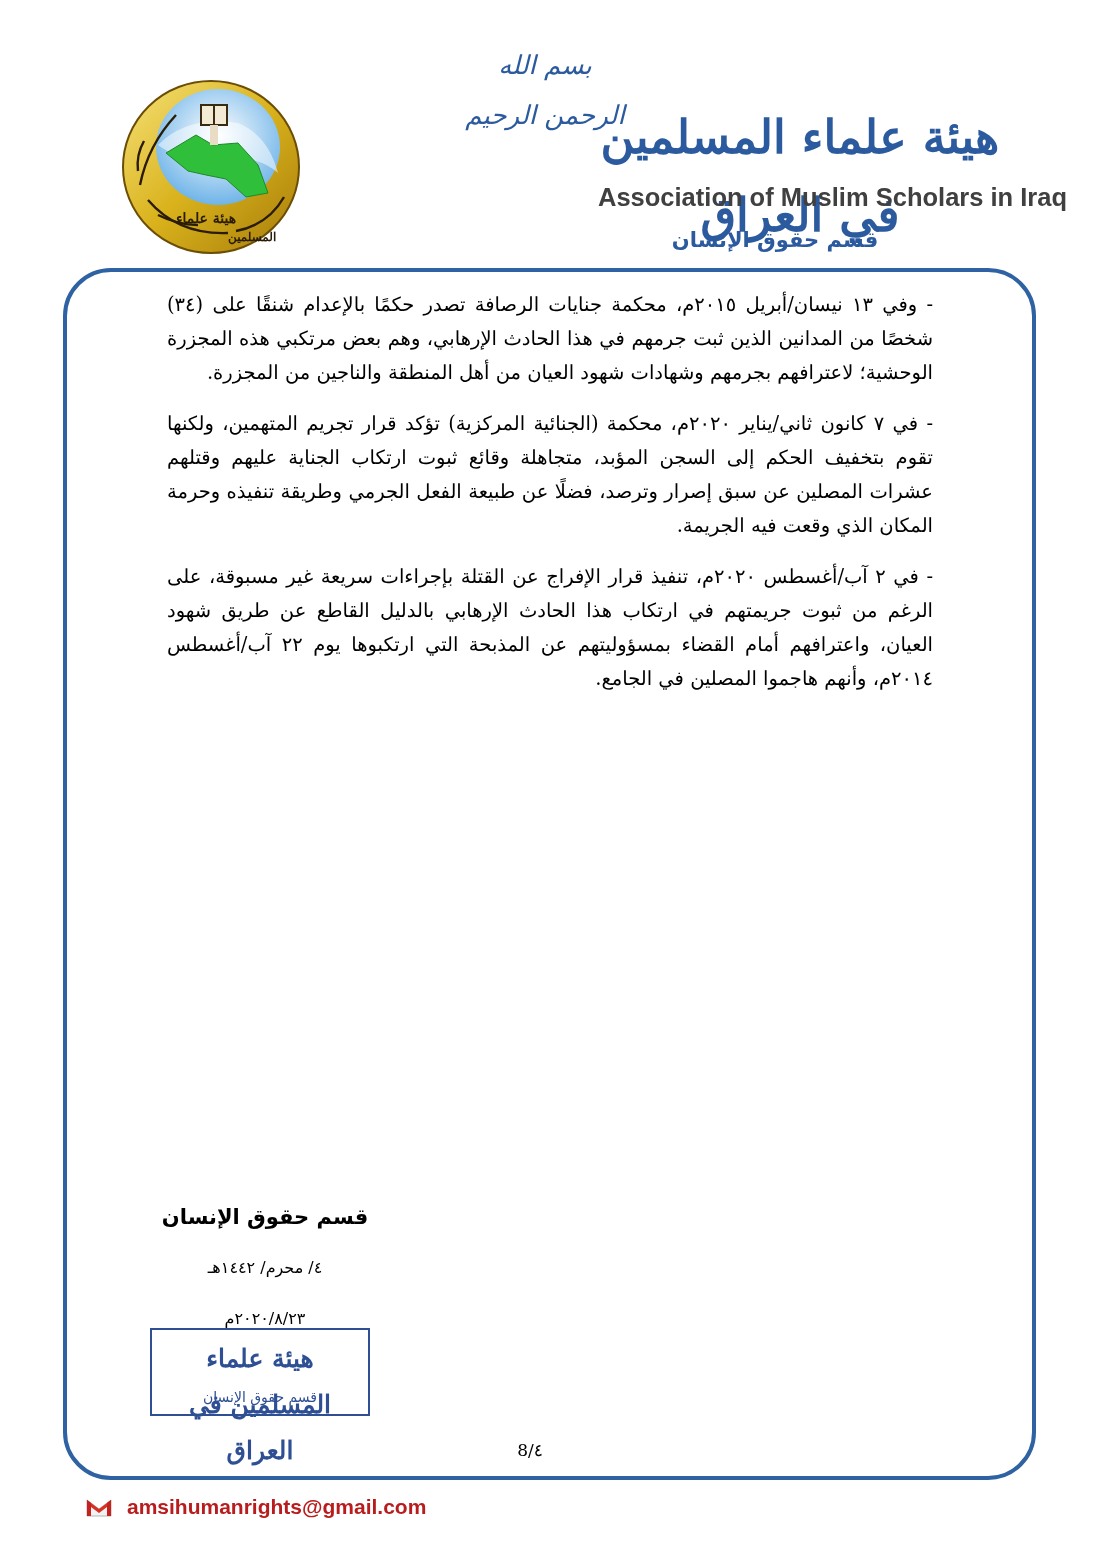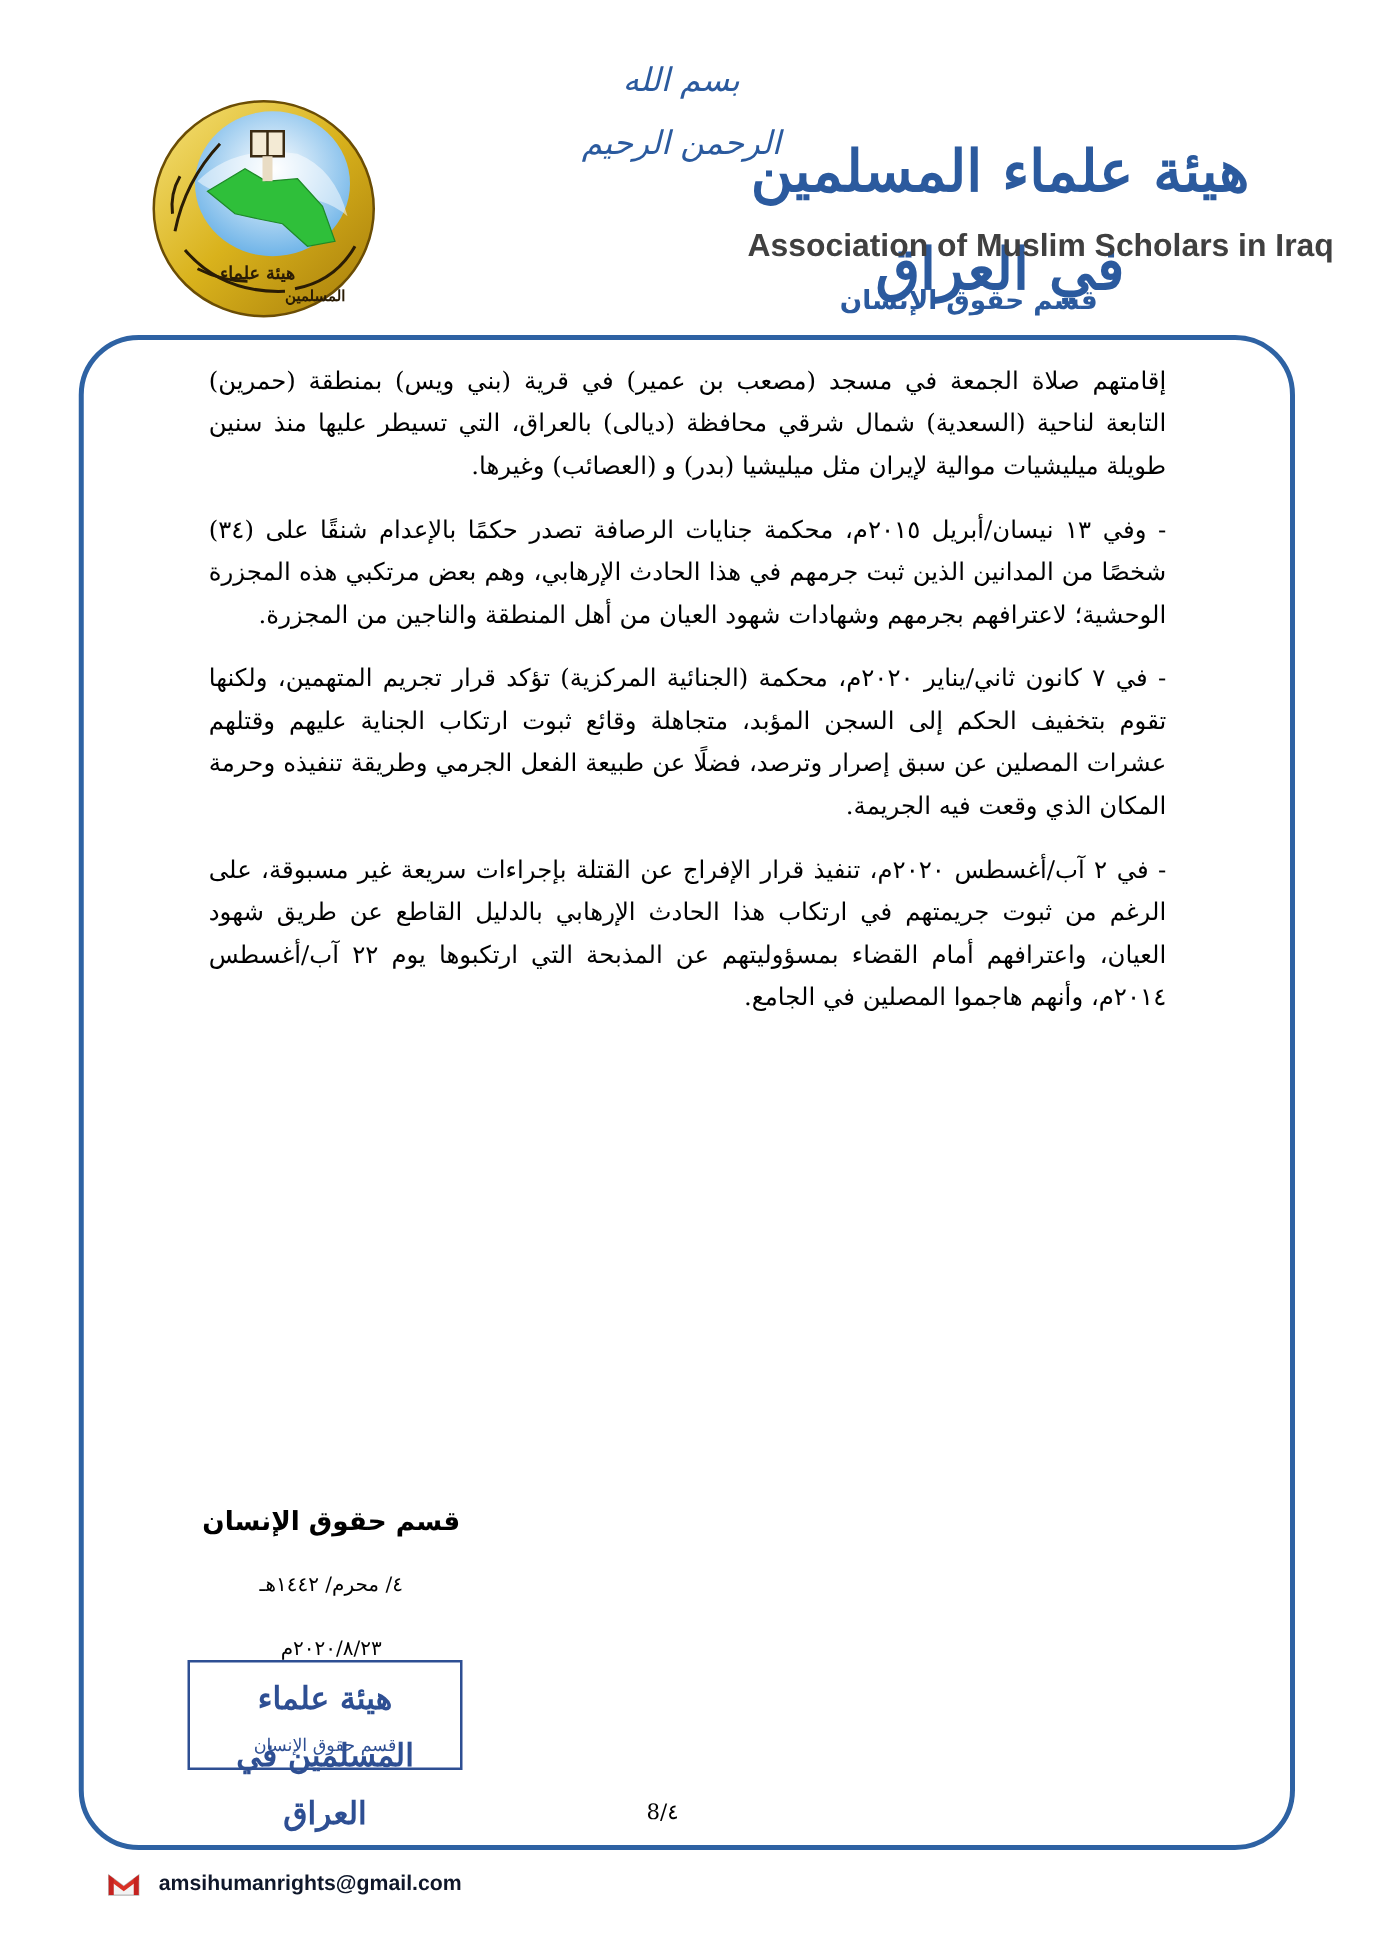--- a/index.html
+++ b/index.html
@@ -74,22 +74,22 @@
       position: absolute; left: 490px; top: 1438px; width: 80px; text-align: center;
       font-family: "DejaVu Serif", serif; font-size: 17px; line-height: 24px; direction: rtl;
     }
     
     .footer-email {
       position: absolute; left: 85px; top: 1494px; height: 26px;
       display: flex; align-items: center; gap: 14px;
     }
     .gmail-icon { width: 28px; height: 22px; display: block; }
     .email-text {
-      font-family: "Liberation Sans", sans-serif; font-weight: bold; font-size: 17px;
-      color: #0f172a; white-space: nowrap;
+      font-family: "Liberation Sans", sans-serif; font-weight: bold; font-size: 21px;
+      color: #b91c1c; white-space: nowrap;
     }
   </style>
 </head>
 <body>
 
 <div class="bismillah">بسم الله الرحمن الرحيم</div>
 <div class="org-calligraphy">هيئة علماء المسلمين في العراق</div>
 <div class="org-english">Association of Muslim Scholars in Iraq</div>
 <div class="dept-header">قسم حقوق الإنسان</div>
 
@@ -123,21 +123,20 @@
     <g fill="#2a1c05" font-family="DejaVu Serif, serif" font-size="14" font-weight="bold">
       <text x="58" y="148">هيئة علماء</text>
       <text x="110" y="166" font-size="12">المسلمين</text>
     </g>
   </svg>
 </div>
 
 <div class="frame"></div>
 
 <div class="body-text">
-  <p>إقامتهم صلاة الجمعة في مسجد (مصعب بن عمير) في قرية (بني ويس) بمنطقة (حمرين) التابعة لناحية (السعدية) شمال شرقي محافظة (ديالى) بالعراق، التي تسيطر عليها منذ سنين طويلة ميليشيات موالية لإيران مثل ميليشيا (بدر) و (العصائب) وغيرها.</p>
   <p>-  وفي ١٣ نيسان/أبريل ٢٠١٥م، محكمة جنايات الرصافة تصدر حكمًا بالإعدام شنقًا على (٣٤) شخصًا من المدانين الذين ثبت جرمهم في هذا الحادث الإرهابي، وهم بعض مرتكبي هذه المجزرة الوحشية؛ لاعترافهم بجرمهم وشهادات شهود العيان من أهل المنطقة والناجين من المجزرة.</p>
   <p>-  في ٧ كانون ثاني/يناير ٢٠٢٠م، محكمة (الجنائية المركزية) تؤكد قرار تجريم المتهمين، ولكنها تقوم بتخفيف الحكم إلى السجن المؤبد، متجاهلة وقائع ثبوت ارتكاب الجناية عليهم وقتلهم عشرات المصلين عن سبق إصرار وترصد، فضلًا عن طبيعة الفعل الجرمي وطريقة تنفيذه وحرمة المكان الذي وقعت فيه الجريمة.</p>
   <p>-  في ٢ آب/أغسطس ٢٠٢٠م، تنفيذ قرار الإفراج عن القتلة بإجراءات سريعة غير مسبوقة، على الرغم من ثبوت جريمتهم في ارتكاب هذا الحادث الإرهابي بالدليل القاطع عن طريق شهود العيان، واعترافهم أمام القضاء بمسؤوليتهم عن المذبحة التي ارتكبوها يوم ٢٢ آب/أغسطس ٢٠١٤م، وأنهم هاجموا المصلين في الجامع.</p>
 </div>
 
 <div class="sig-title">قسم حقوق الإنسان</div>
 <div class="sig-date hijri">٤/ محرم/ ١٤٤٢هـ</div>
 <div class="sig-date greg">٢٠٢٠/٨/٢٣م</div>
 
 <div class="stamp">

